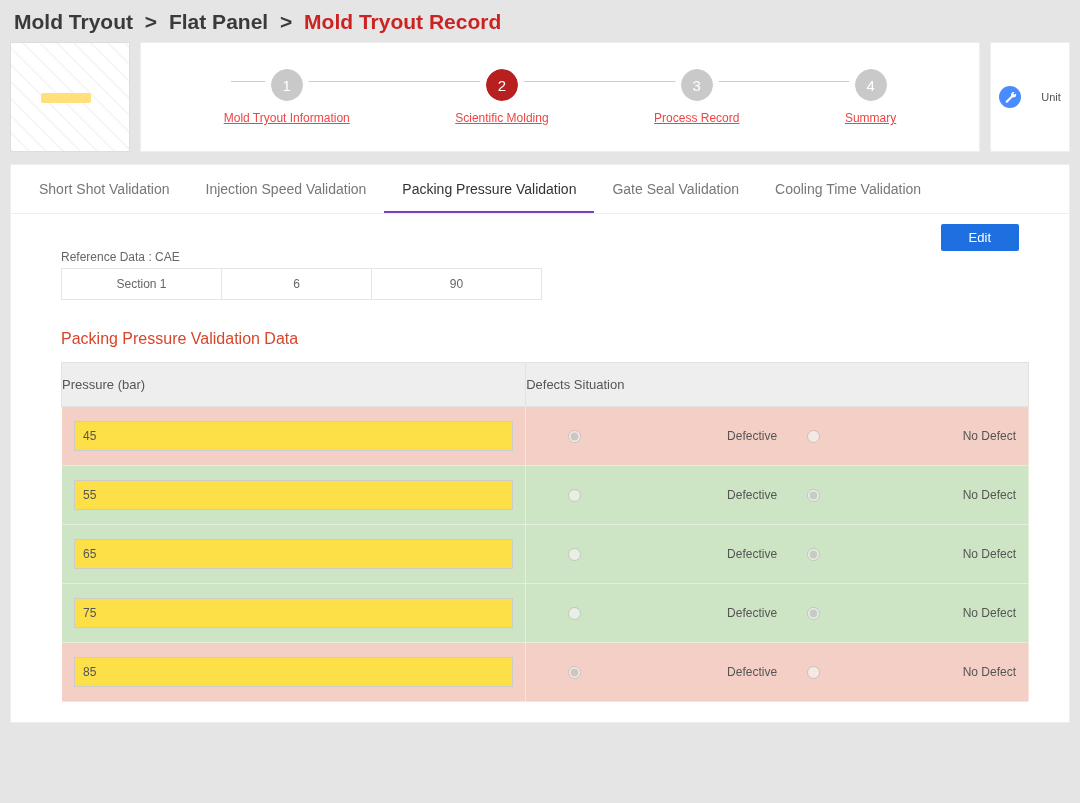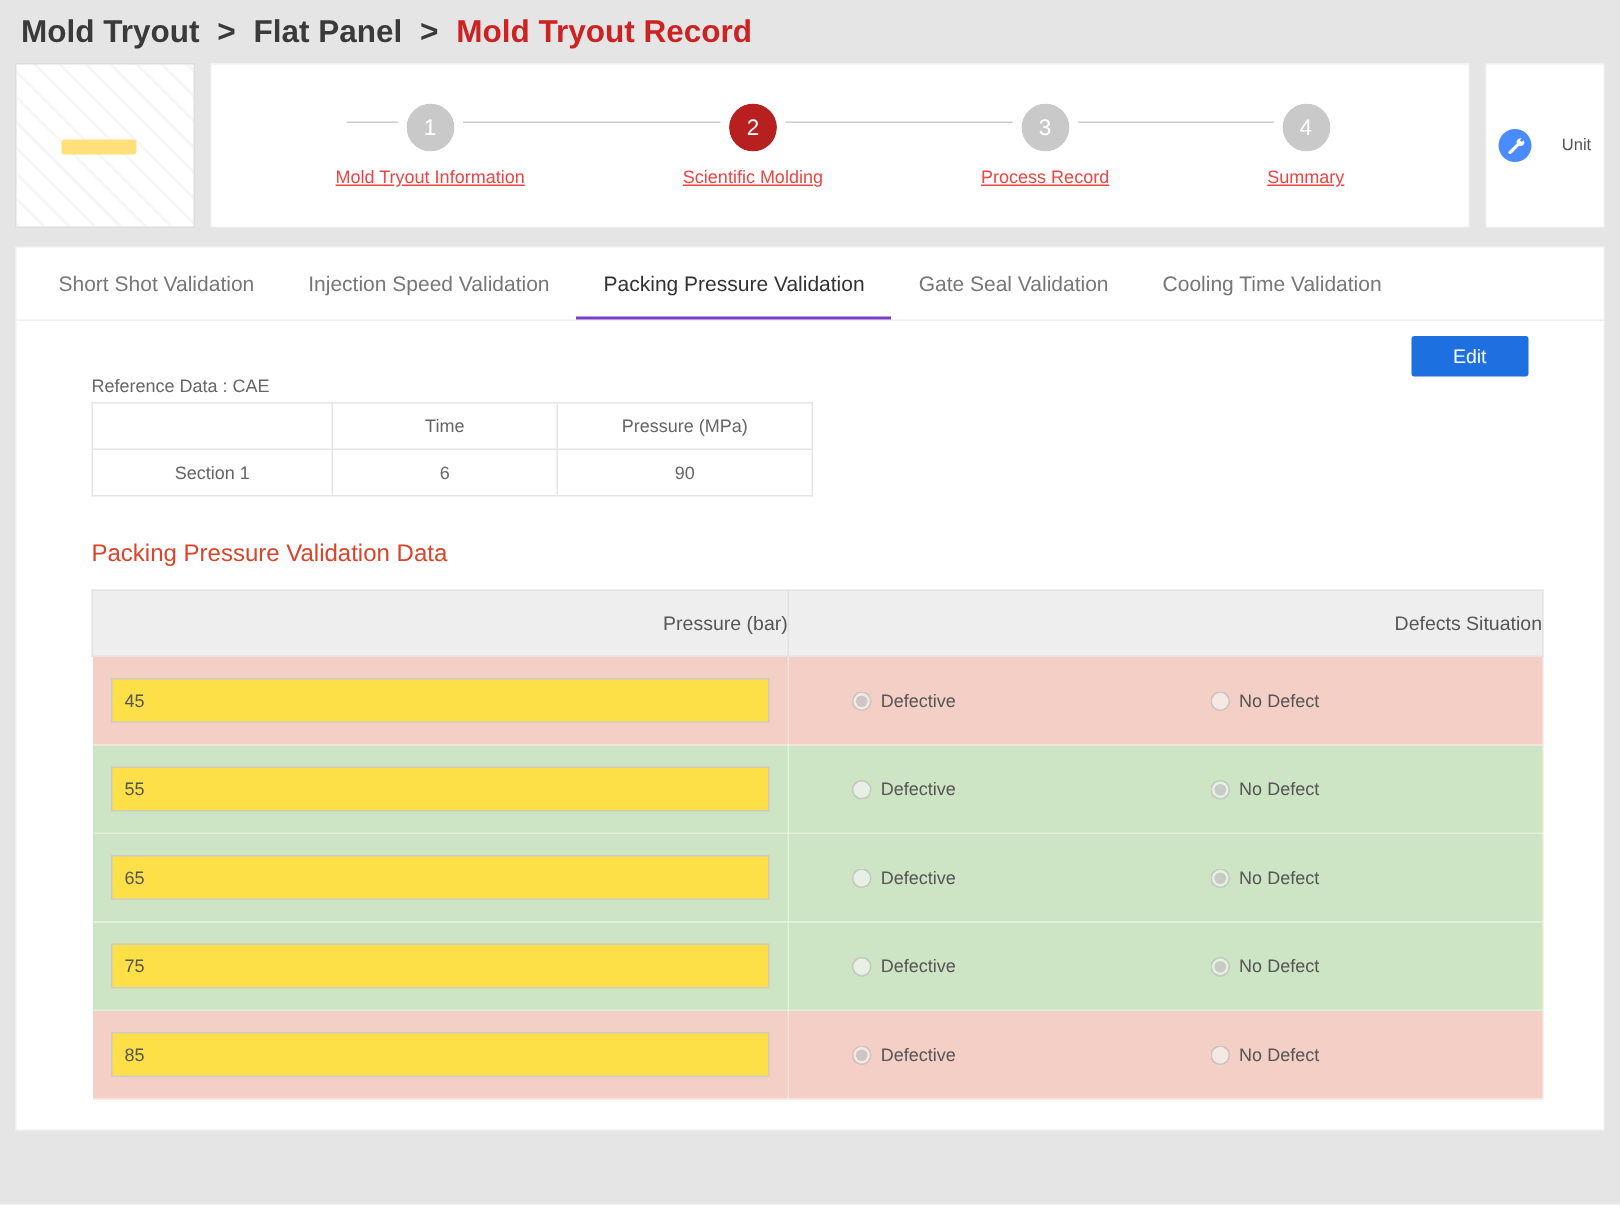--- a/index.html
+++ b/index.html
@@ -162,21 +162,21 @@
 
   .section-title {
     color: #d9452b;
     font-size: 16px;
     margin: 30px 0 14px 0;
   }
 
   .data-table { width: 100%; border-collapse: collapse; }
   .dt-header td {
     background: #eee;
-    text-align: right;
+    text-align: left;
     font-size: 13px;
     color:#555;
     padding: 14px 0;
     border:1px solid #e2e2e2;
   }
   .dt-row td {
     padding: 14px 12px;
     font-size: 12px;
     color:#555;
     border:1px solid rgba(255,255,255,0.4);
@@ -185,21 +185,21 @@
   .dt-row.green td { background: #cde5c4; }
   .pressure-input {
     width: 100%;
     padding: 7px 8px;
     font-size: 12px;
     border: 1px solid #ccc;
     background:#fde047;
     color:#555;
   }
   .opts { display:flex; }
-  .opt { flex:1; display:flex; align-items:center; gap:6px; justify-content:flex-start; padding-left:30px;}
+  .opt { flex:1; display:flex; align-items:center; gap:6px; justify-content:space-between; padding-left:30px;}
   .opt input[type=radio]{ accent-color:#888; }
 </style>
 </head>
 <body>
 
 <div class="breadcrumb">
   <span>Mold Tryout</span>
   <span class="sep">&gt;</span>
   <span>Flat Panel</span>
   <span class="sep">&gt;</span>
@@ -245,25 +245,20 @@
       <div class="subtab active">Packing Pressure Validation</div>
       <div class="subtab">Gate Seal Validation</div>
       <div class="subtab">Cooling Time Validation</div>
     </div>
   <div class="content">
     <button class="edit-btn">Edit</button>
 
     <div class="ref-label">Reference Data : CAE</div>
     <table class="ref-table">
       <tbody>
-          <tr>
-        <th></th>
-        <th>Time</th>
-        <th>Pressure (MPa)</th>
-      </tr>
       <tr>
         <td>Section 1</td>
         <td>6</td>
         <td>90</td>
       </tr>
     </tbody>
       </table>
 
     <div class="section-title">Packing Pressure Validation Data</div>
 

